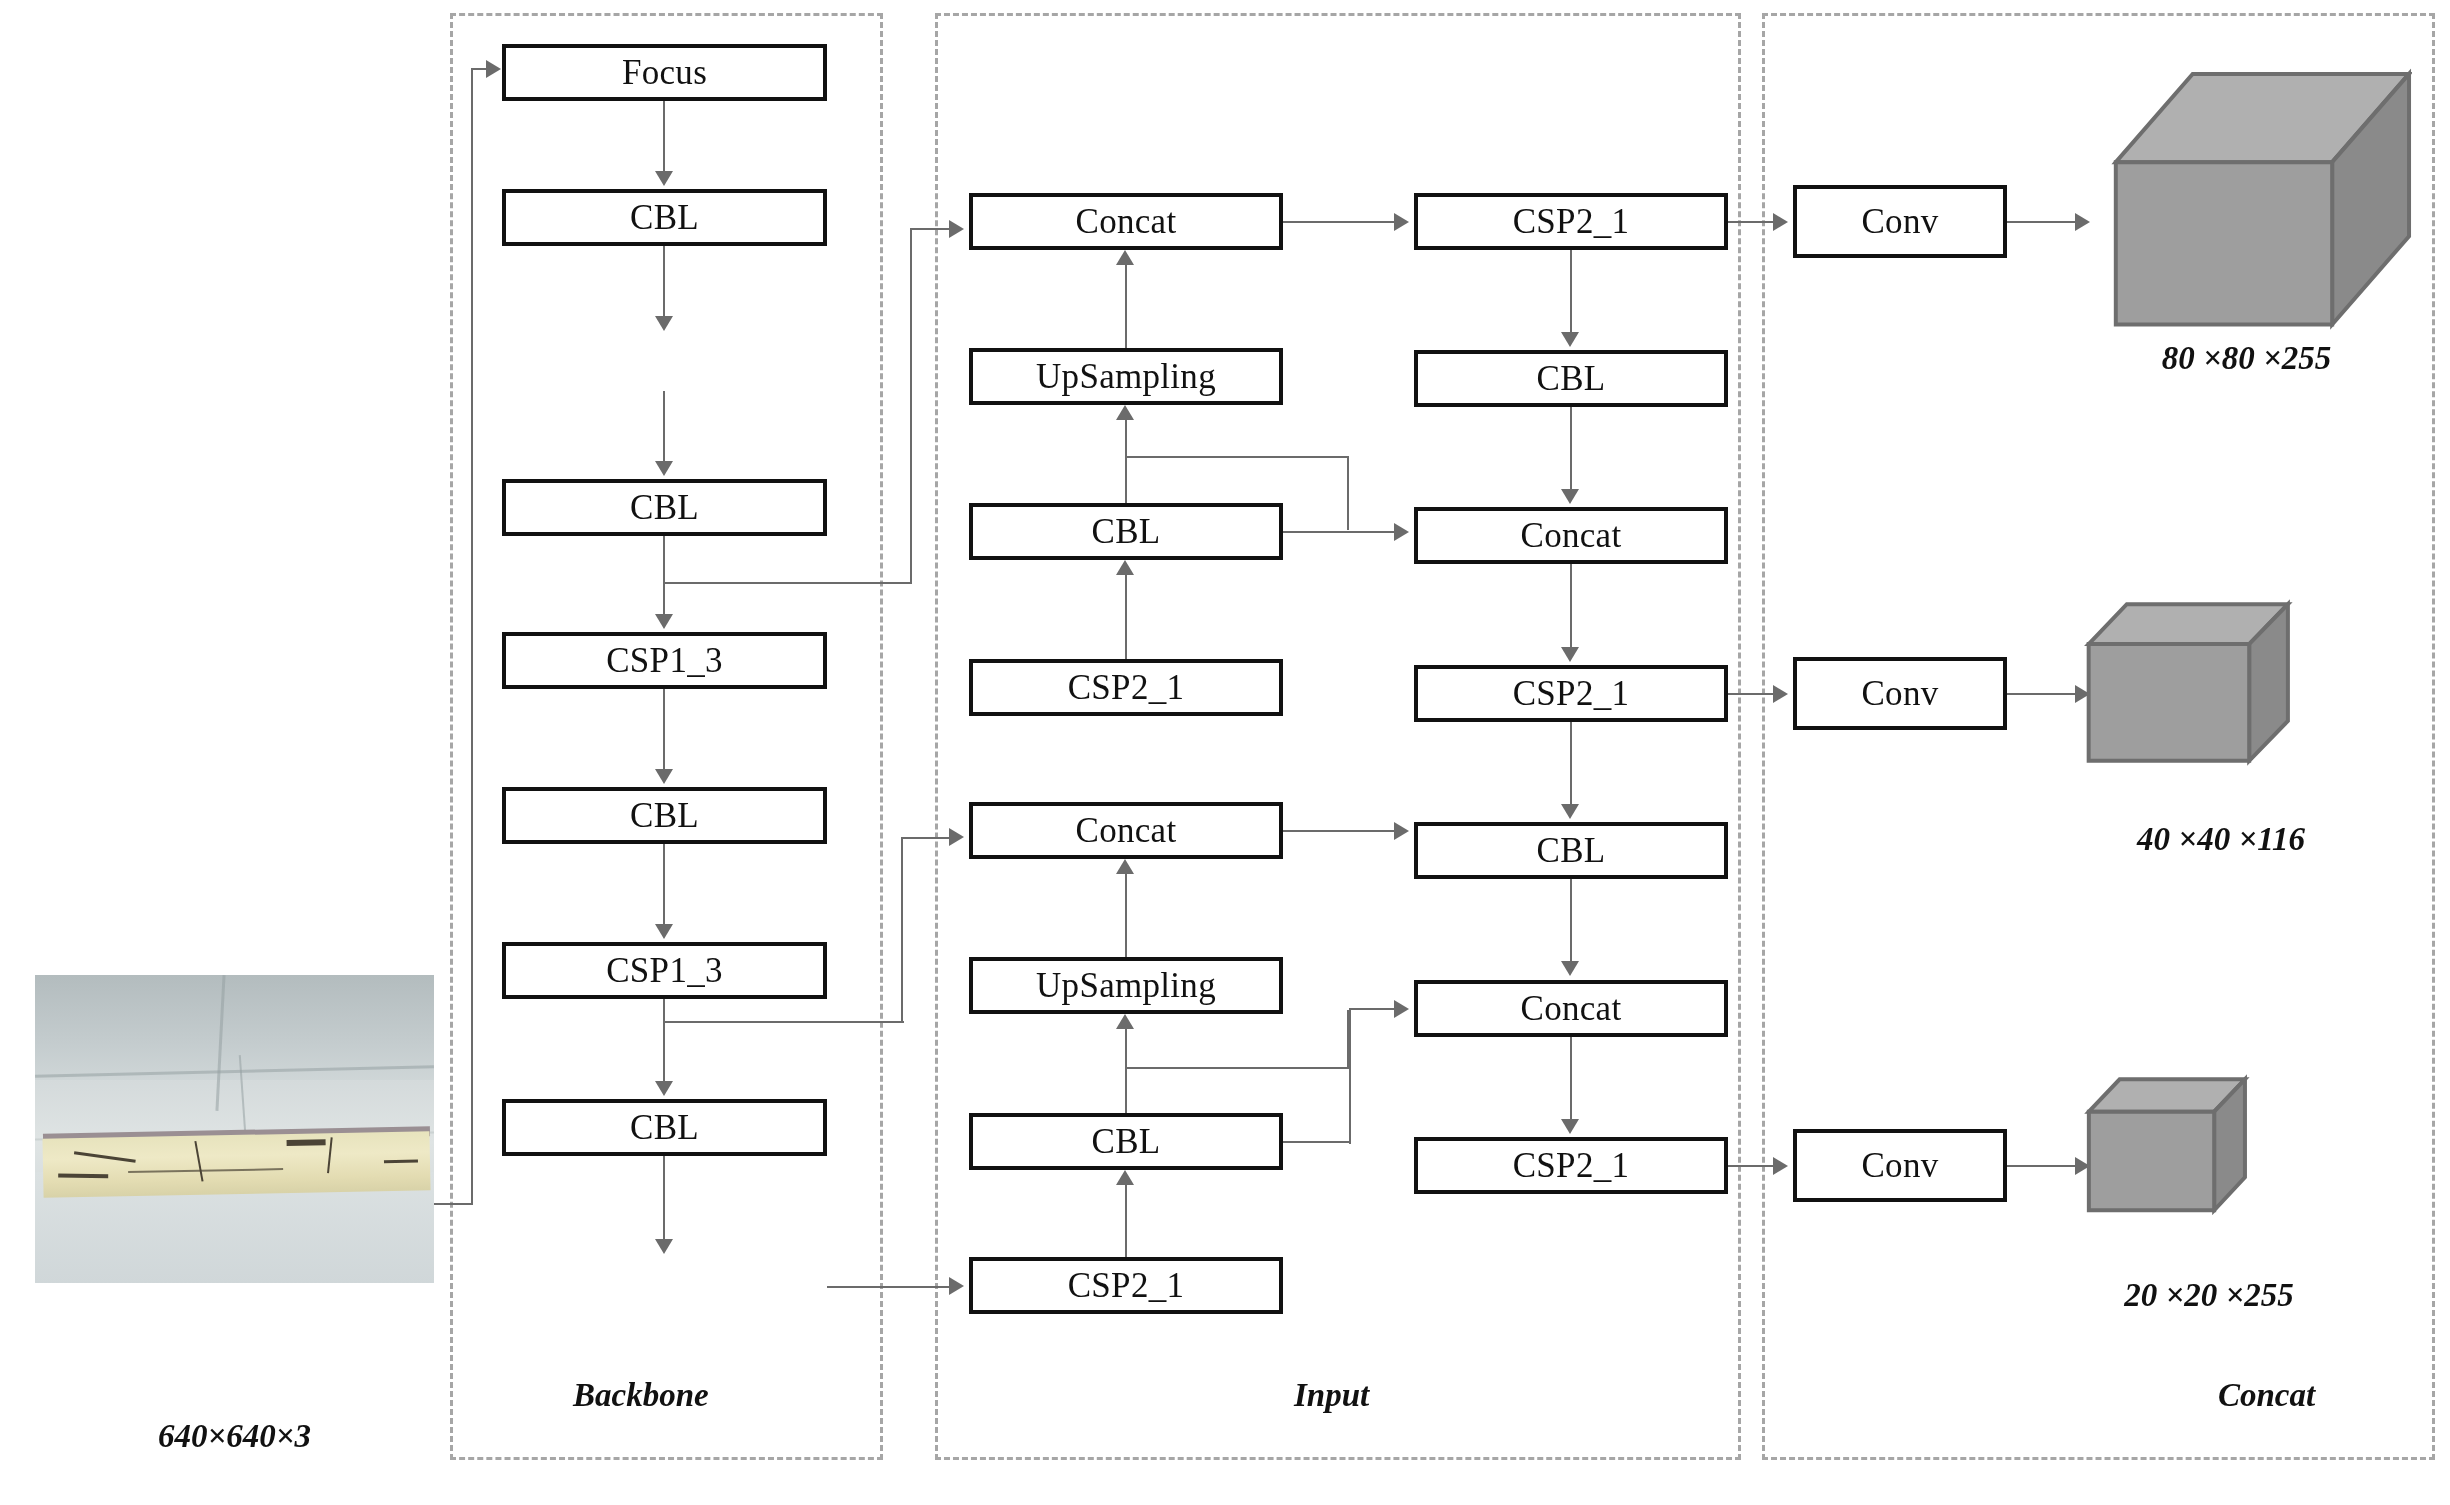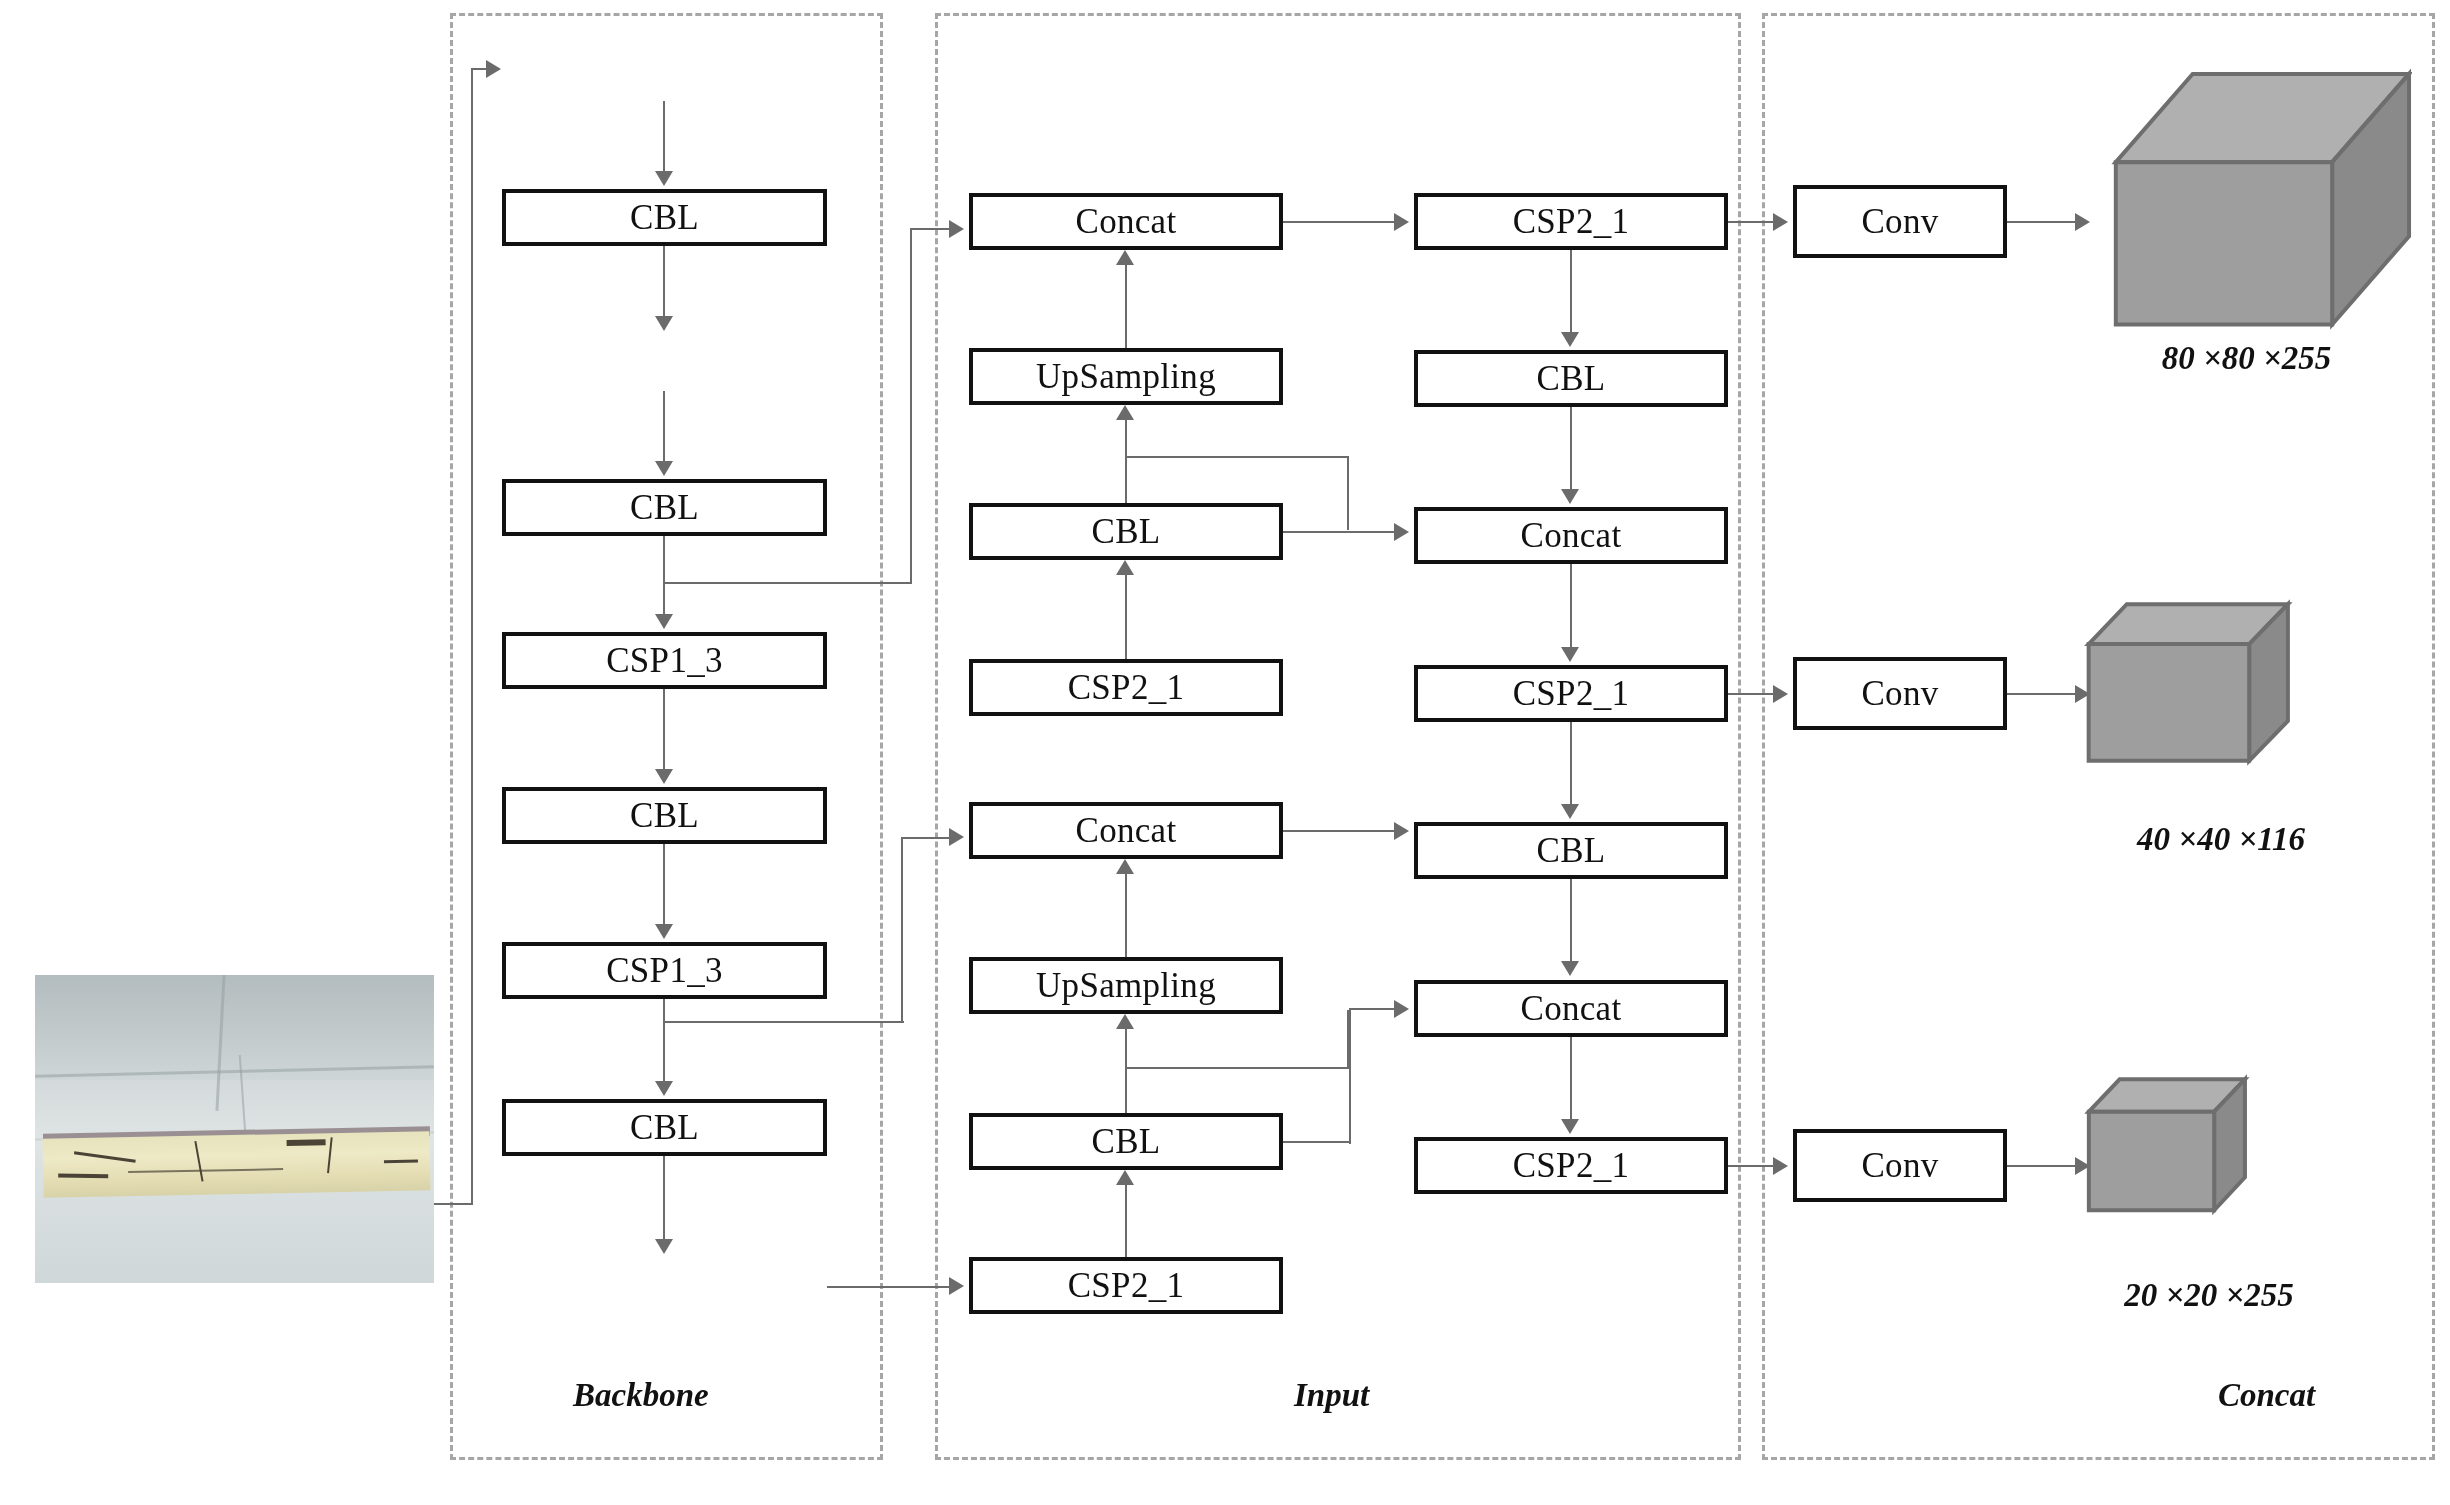--- a/index.html
+++ b/index.html
@@ -74,26 +74,30 @@
     <div class="plank">
       <div class="crack" style="left:8%;top:30%;width:16%;height:2.9px;transform:rotate(9deg);"></div>
       <div class="crack" style="left:40%;top:8%;width:2.3px;height:70%;transform:rotate(-9deg);"></div>
       <div class="crack" style="left:63%;top:10%;width:10%;height:5.7px;"></div>
       <div class="crack" style="left:74%;top:6%;width:2.3px;height:62%;transform:rotate(7deg);"></div>
       <div class="crack" style="left:4%;top:62%;width:13%;height:4px;transform:rotate(2deg);"></div>
       <div class="crack" style="left:88%;top:48%;width:9%;height:2.9px;"></div>
       <div class="crack" style="left:22%;top:58%;width:40%;height:1.7px;opacity:.7;"></div>
     </div>
   </div>
+  <div class="cap" style="left:35px;top:1418px;width:399px;">640×640×3</div>
 
   <div class="ln-h" style="left:434px;top:1203px;width:39px;"></div>
   <div class="ln-v" style="left:471px;top:68px;height:1136px;"></div>
   <div class="ln-h" style="left:471px;top:68px;width:20.5px;"></div>
   <div class="arw arw-r" style="left:486px;top:60px;"></div>
 
+  <div class="node" style="left:502px;top:44px;width:325px;height:57px;">
+      <span>Focus</span>
+    </div>
   <div class="node" style="left:502px;top:189px;width:325px;height:57px;">
       <span>CBL</span>
     </div>
   <div class="node" style="left:502px;top:479px;width:325px;height:57px;">
       <span>CBL</span>
     </div>
   <div class="node" style="left:502px;top:632px;width:325px;height:57px;">
       <span>CSP1_3</span>
     </div>
   <div class="node" style="left:502px;top:787px;width:325px;height:57px;">

